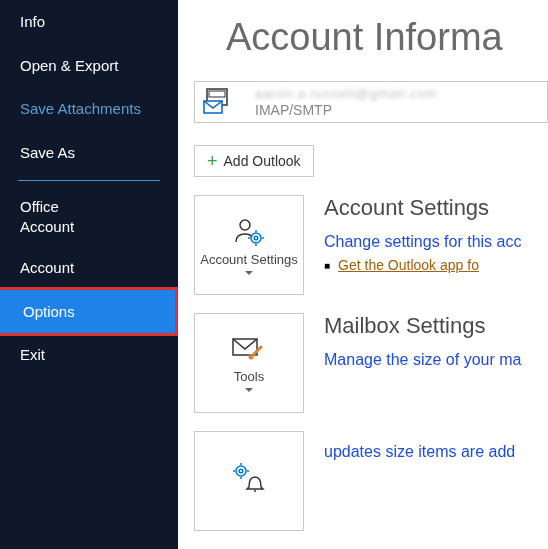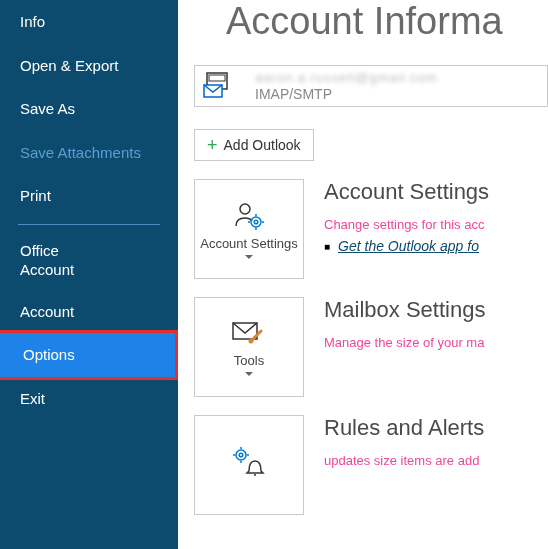--- a/index.html
+++ b/index.html
@@ -8,21 +8,21 @@
   font-size: 14px;
   width: 548px;
   height: 549px;
   overflow: hidden;
   background: #fff;
   color: #333;
 }
 .container { display: flex; height: 100%; }
 .sidebar {
   width: 178px;
-  background: #0c4a6e;
+  background: #0f172a;
   color: #fff;
   padding-top: 0;
   flex-shrink: 0;
 }
 .sidebar .item {
   padding: 12px 20px;
   font-size: 15px;
   cursor: pointer;
   line-height: 1.3;
 }
@@ -37,21 +37,21 @@
   margin: 6px 18px;
 }
 .sidebar .item.highlighted {
   background: #1e83e8;
   border: 3px solid #e03030;
   margin: -3px 0 -3px -3px;
   padding-left: 23px;
 }
 .main {
   flex: 1;
-  padding: 0 0 0 16px;
+  padding: 16px 0 0 16px;
   overflow: hidden;
 }
 .page-title {
   font-size: 38px;
   font-weight: 300;
   color: #6a6a6a;
   margin: 0 0 22px 32px;
   white-space: nowrap;
 }
 .account-line {
@@ -113,35 +113,34 @@
   margin-top: 4px;
 }
 .section-text { flex: 1; }
 .section-title {
   font-size: 22px;
   font-weight: 400;
   color: #4a4a4a;
   margin-bottom: 4px;
   white-space: nowrap;
 }
-.section-desc { font-size: 13px; color: #ec4899; white-space: nowrap; margin-top: 12px; }
-.section-link { color: #0c4a6e; text-decoration: underline; cursor: pointer; white-space: nowrap; font-style: italic; }
+.section-desc { font-size: 16px; color: #1d4ed8; white-space: nowrap; margin-top: 12px; }
+.section-link { color: #a16207; text-decoration: underline; cursor: pointer; white-space: nowrap; }
 .bullet-row { display: flex; align-items: center; gap: 8px; margin-top: 6px; }
 .bullet { font-size: 10px; color: #000; }
 </style>
 </head>
 <body>
 
 <div class="container">
   <div class="sidebar">
     <div class="item">Info</div>
     <div class="item">Open &amp; Export</div>
+    <div class="item disabled">Save Attachments</div>
     <div class="item">Save As</div>
-    <div class="item disabled">Save Attachments</div>
-    <div class="item">Print</div>
     <hr>
     <div class="item multiline" style="white-space:pre-line">Office
 Account</div>
     <div class="item">Account</div>
     <div class="item highlighted">Options</div>
     <div class="item">Exit</div>
   </div>
 
   <div class="main">
     <div class="page-title">Account Informa</div>
@@ -218,19 +217,18 @@
           <circle cx="10" cy="8" r="1.8" fill="none" stroke="#0078d4" stroke-width="1.5"></circle>
           <line x1="10" y1="2" x2="10" y2="0" stroke="#0078d4" stroke-width="1.5"></line>
           <line x1="10" y1="14" x2="10" y2="16" stroke="#0078d4" stroke-width="1.5"></line>
           <line x1="4" y1="8" x2="2" y2="8" stroke="#0078d4" stroke-width="1.5"></line>
           <line x1="16" y1="8" x2="18" y2="8" stroke="#0078d4" stroke-width="1.5"></line>
           <path d="M18 24 Q18 14 24 14 Q30 14 30 24 L32 26 L16 26 Z" fill="none" stroke="#333" stroke-width="1.5"></path>
           <line x1="23" y1="28" x2="25" y2="28" stroke="#333" stroke-width="1.5"></line>
         </svg>
       </div>
       <div class="section-text">
-        <div class="section-title">Rules and Alerts</div>
         <div class="section-desc">updates size items are add</div>
       </div>
     </div>
 
   </div>
 </div>
 
 </body></html>

